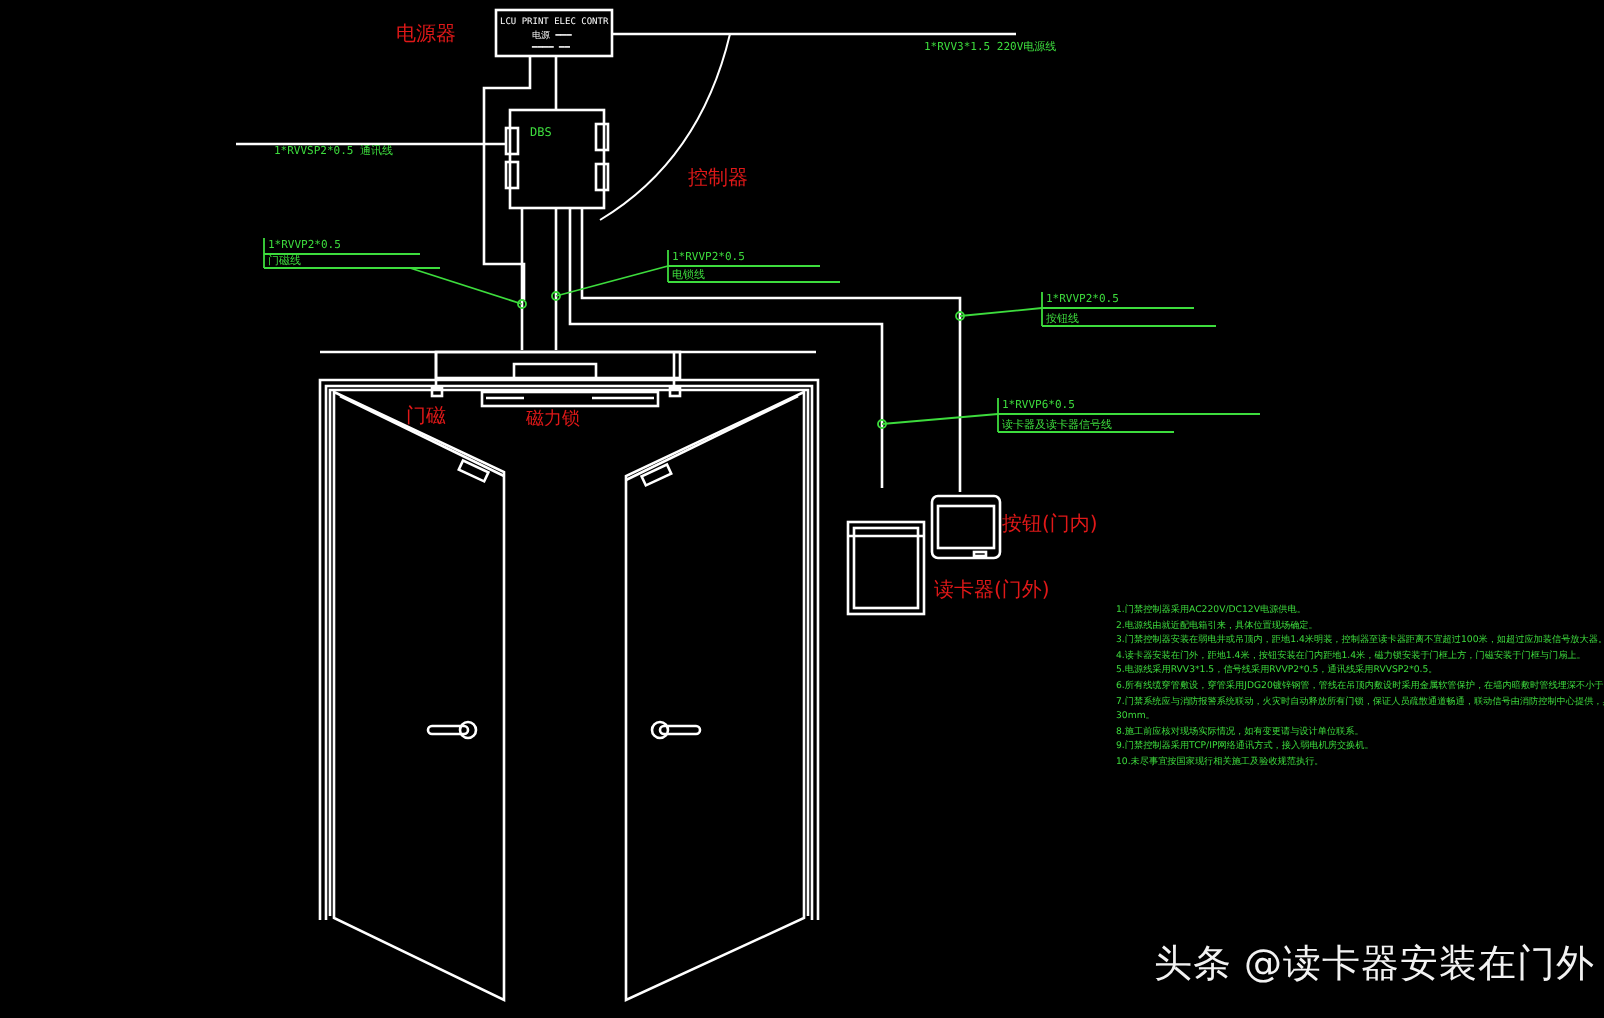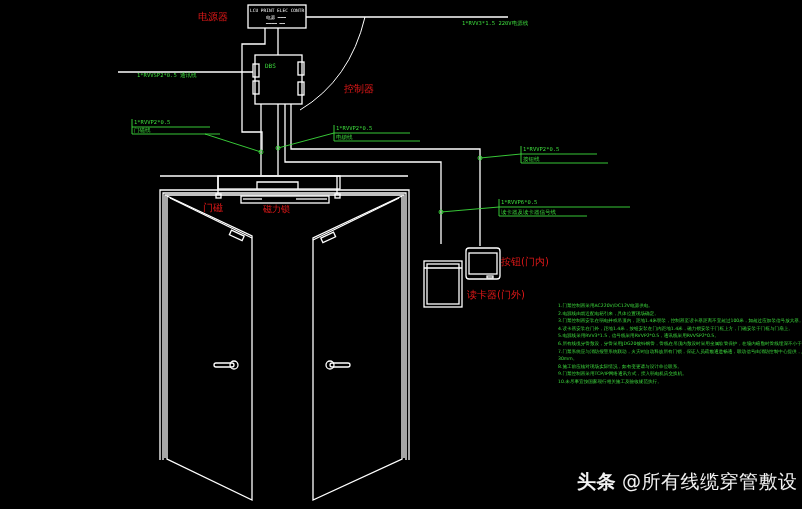--- a/index.html
+++ b/index.html
@@ -4,21 +4,21 @@
 <style>
   html, body { margin: 0; padding: 0; background: #000; }
   body { width: 802px; height: 509px; position: relative; overflow: hidden; font-family: "DejaVu Sans", sans-serif; }
   #canvas { position: absolute; left: 0; top: 0; width: 802px; height: 509px; }
   .lbl-red { fill: #e01818; font-family: "DejaVu Sans", sans-serif; }
   .lbl-green { fill: #3ddc3d; font-family: "DejaVu Sans Mono", monospace; }
   .lbl-white { fill: #ffffff; font-family: "DejaVu Sans Mono", monospace; }
   .notes { position: absolute; left: 558px; top: 302px; width: 244px; color: #3ddc3d; font-family: "DejaVu Sans", sans-serif; font-size: 4.6px; line-height: 7.6px; white-space: nowrap; overflow: hidden; }
   .notes div { overflow: hidden; text-overflow: clip; }
   .watermark { position: absolute; left: 577px; top: 469px; color: #f2f2f2; font-family: "DejaVu Sans", sans-serif; font-size: 19px; letter-spacing: 0.5px; text-shadow: 0 0 2px #000; }
-  .watermark b { font-weight: bold; margin-right: 6px; }
+  .watermark b { font-weight: normal; margin-right: 6px; }
 </style>
 </head>
 <body>
 
 <svg id="canvas" viewBox="0 0 802 509" xmlns="http://www.w3.org/2000/svg">
   <g stroke="#ffffff" stroke-width="1.3" fill="none">
 
     <rect x="248" y="5" width="58" height="23"></rect>
 
     <line x1="306" y1="17" x2="508" y2="17"></line>
@@ -141,14 +141,14 @@
   <div>5.电源线采用RVV3*1.5，信号线采用RVVP2*0.5，通讯线采用RVVSP2*0.5。</div>
   <div>6.所有线缆穿管敷设，穿管采用JDG20镀锌钢管，管线在吊顶内敷设时采用金属软管保护，在墙内暗敷时管线埋深不小于15mm，弱电管线与强电管线间距不小于300mm。</div>
   <div>7.门禁系统应与消防报警系统联动，火灾时自动释放所有门锁，保证人员疏散通道畅通，联动信号由消防控制中心提供，具体接口形式由厂家确定并配合调试。</div>
   <div>30mm。</div>
   <div>8.施工前应核对现场实际情况，如有变更请与设计单位联系。</div>
   <div>9.门禁控制器采用TCP/IP网络通讯方式，接入弱电机房交换机。</div>
   <div>10.未尽事宜按国家现行相关施工及验收规范执行。</div>
 </div>
 
 <div class="watermark">
-  <b>头条</b><span>@所有线缆穿管敷设</span>
+  <b>头条</b><span>@读卡器安装在门外</span>
 </div>
 
 </body></html>

